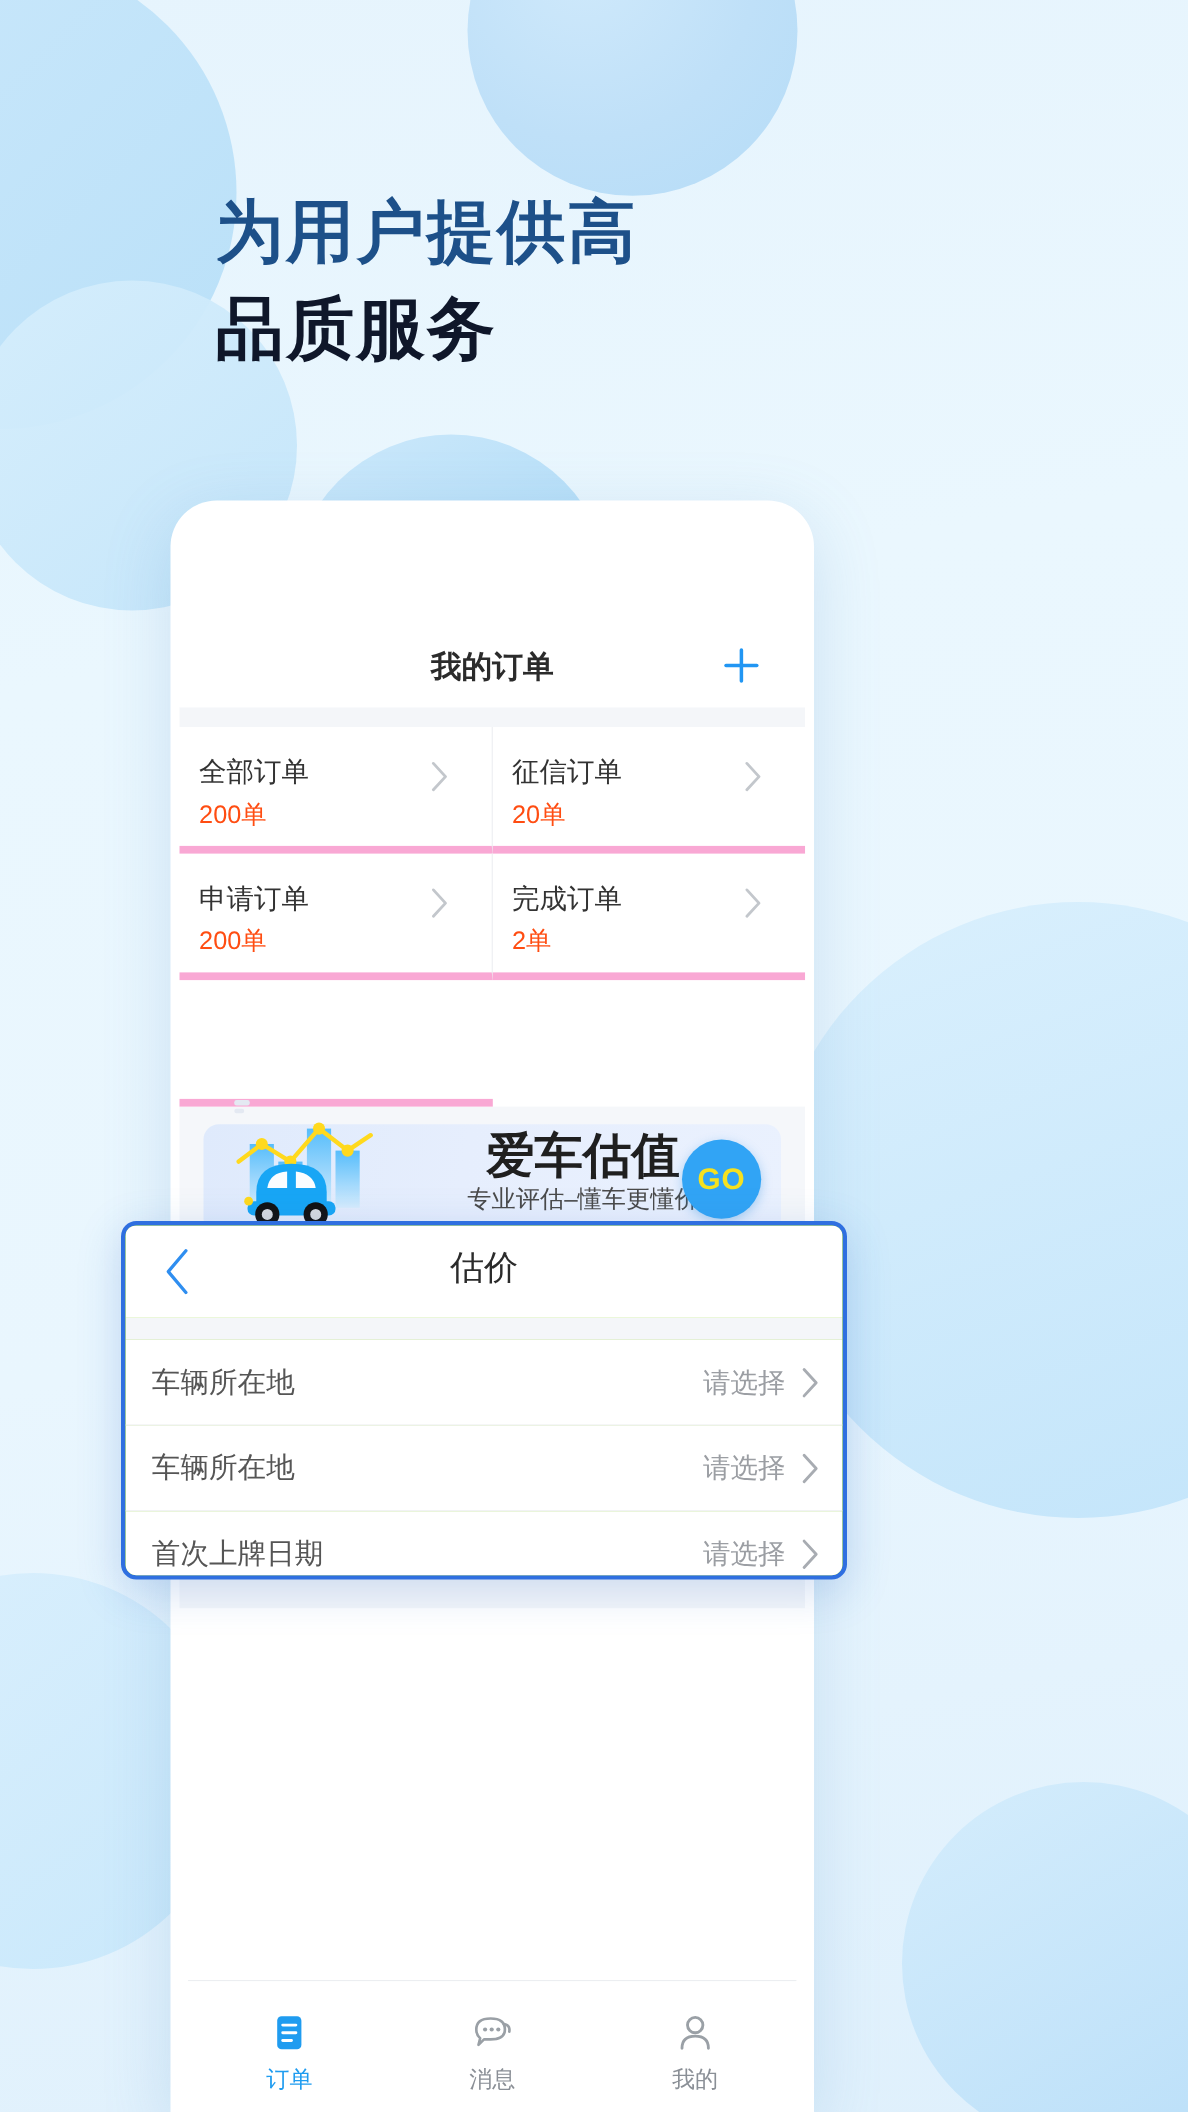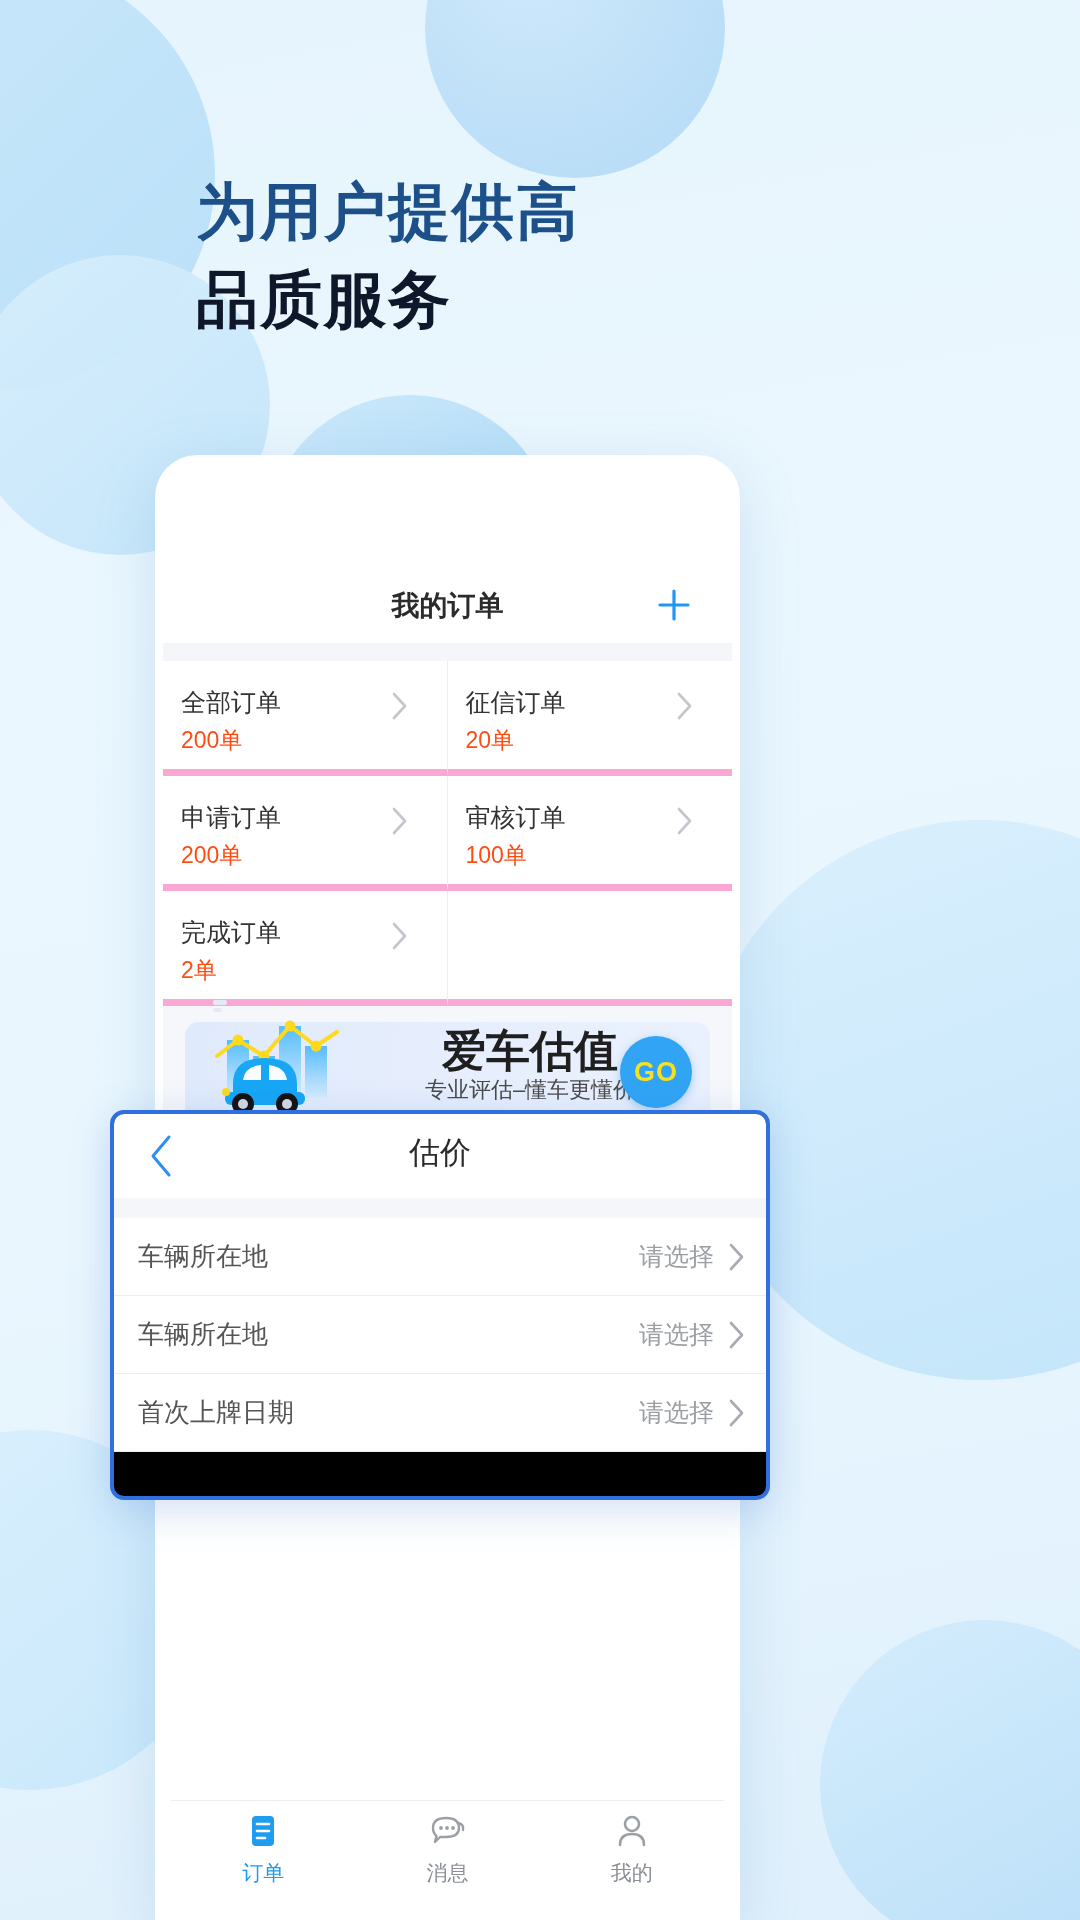--- a/index.html
+++ b/index.html
@@ -80,28 +80,28 @@
                box-shadow:0 3px 10px rgba(40,140,220,.35);
                display:flex; align-items:center; justify-content:center; }
   #go-label { font-size:27px; font-weight:700; color:#f5e11f; letter-spacing:1px; }
 
   #banner-filler { background:#f5f7fa; height:330px; }
 
   
   #bottom-nav { position:absolute; left:8px; right:8px; bottom:0; height:120px;
                 background:#fff; border-top:1px solid #eceef1; display:flex; }
   .nav-item { flex:1; display:flex; flex-direction:column; align-items:center;
-              padding-top:8px; }
+              justify-content:center; padding-top:8px; }
   .nav-icon { height:44px; display:flex; align-items:center; justify-content:center; }
   .nav-label { font-size:21px; margin-top:6px; color:#8a8f96; }
   .nav-item.active .nav-label { color:#1f9cf0; }
 
   
-  #estimate-popup { position:absolute; left:110px; top:1110px; width:660px; height:390px;
-                    background:#000000; border:4px solid #2f6fe0; border-radius:14px;
+  #estimate-popup { position:absolute; left:110px; top:1110px; width:660px; height:326px;
+                    background:#84cc16; border:4px solid #2f6fe0; border-radius:14px;
                     z-index:20; overflow:hidden;
                     box-shadow:0 10px 40px rgba(50,110,200,.22); }
   #popup-header { height:84px; position:relative; background:#fff; }
   #popup-back { position:absolute; left:24px; top:18px; width:48px; height:48px;
                 display:flex; align-items:center; justify-content:center; }
   #popup-title { position:absolute; left:0; right:0; top:18px; text-align:center;
                  font-size:31px; color:#2b2b2b; }
   #popup-gap { height:20px; background:#f4f6f9; }
   .popup-row { height:78px; display:flex; align-items:center; padding:0 20px 0 24px;
                border-bottom:1px solid #ebedf0; background:#fff; }
@@ -162,27 +162,20 @@
       </div>
 
       <div class="order-cell">
         <div class="cell-name">申请订单</div>
         <div class="cell-count">200单</div>
         <svg class="cell-arrow" width="18" height="30" viewBox="0 0 18 30">
           <polyline points="3,3 14,15 3,27" fill="none" stroke="#c3c7cc" stroke-width="2.6" stroke-linecap="round" stroke-linejoin="round"></polyline>
         </svg>
       </div>
 
-      <div class="order-cell">
-        <div class="cell-name">审核订单</div>
-        <div class="cell-count">100单</div>
-        <svg class="cell-arrow" width="18" height="30" viewBox="0 0 18 30">
-          <polyline points="3,3 14,15 3,27" fill="none" stroke="#c3c7cc" stroke-width="2.6" stroke-linecap="round" stroke-linejoin="round"></polyline>
-        </svg>
-      </div>
 
       <div class="order-cell">
         <div class="cell-name">完成订单</div>
         <div class="cell-count">2单</div>
         <svg class="cell-arrow" width="18" height="30" viewBox="0 0 18 30">
           <polyline points="3,3 14,15 3,27" fill="none" stroke="#c3c7cc" stroke-width="2.6" stroke-linecap="round" stroke-linejoin="round"></polyline>
         </svg>
       </div>
 
       <div class="order-cell empty">

